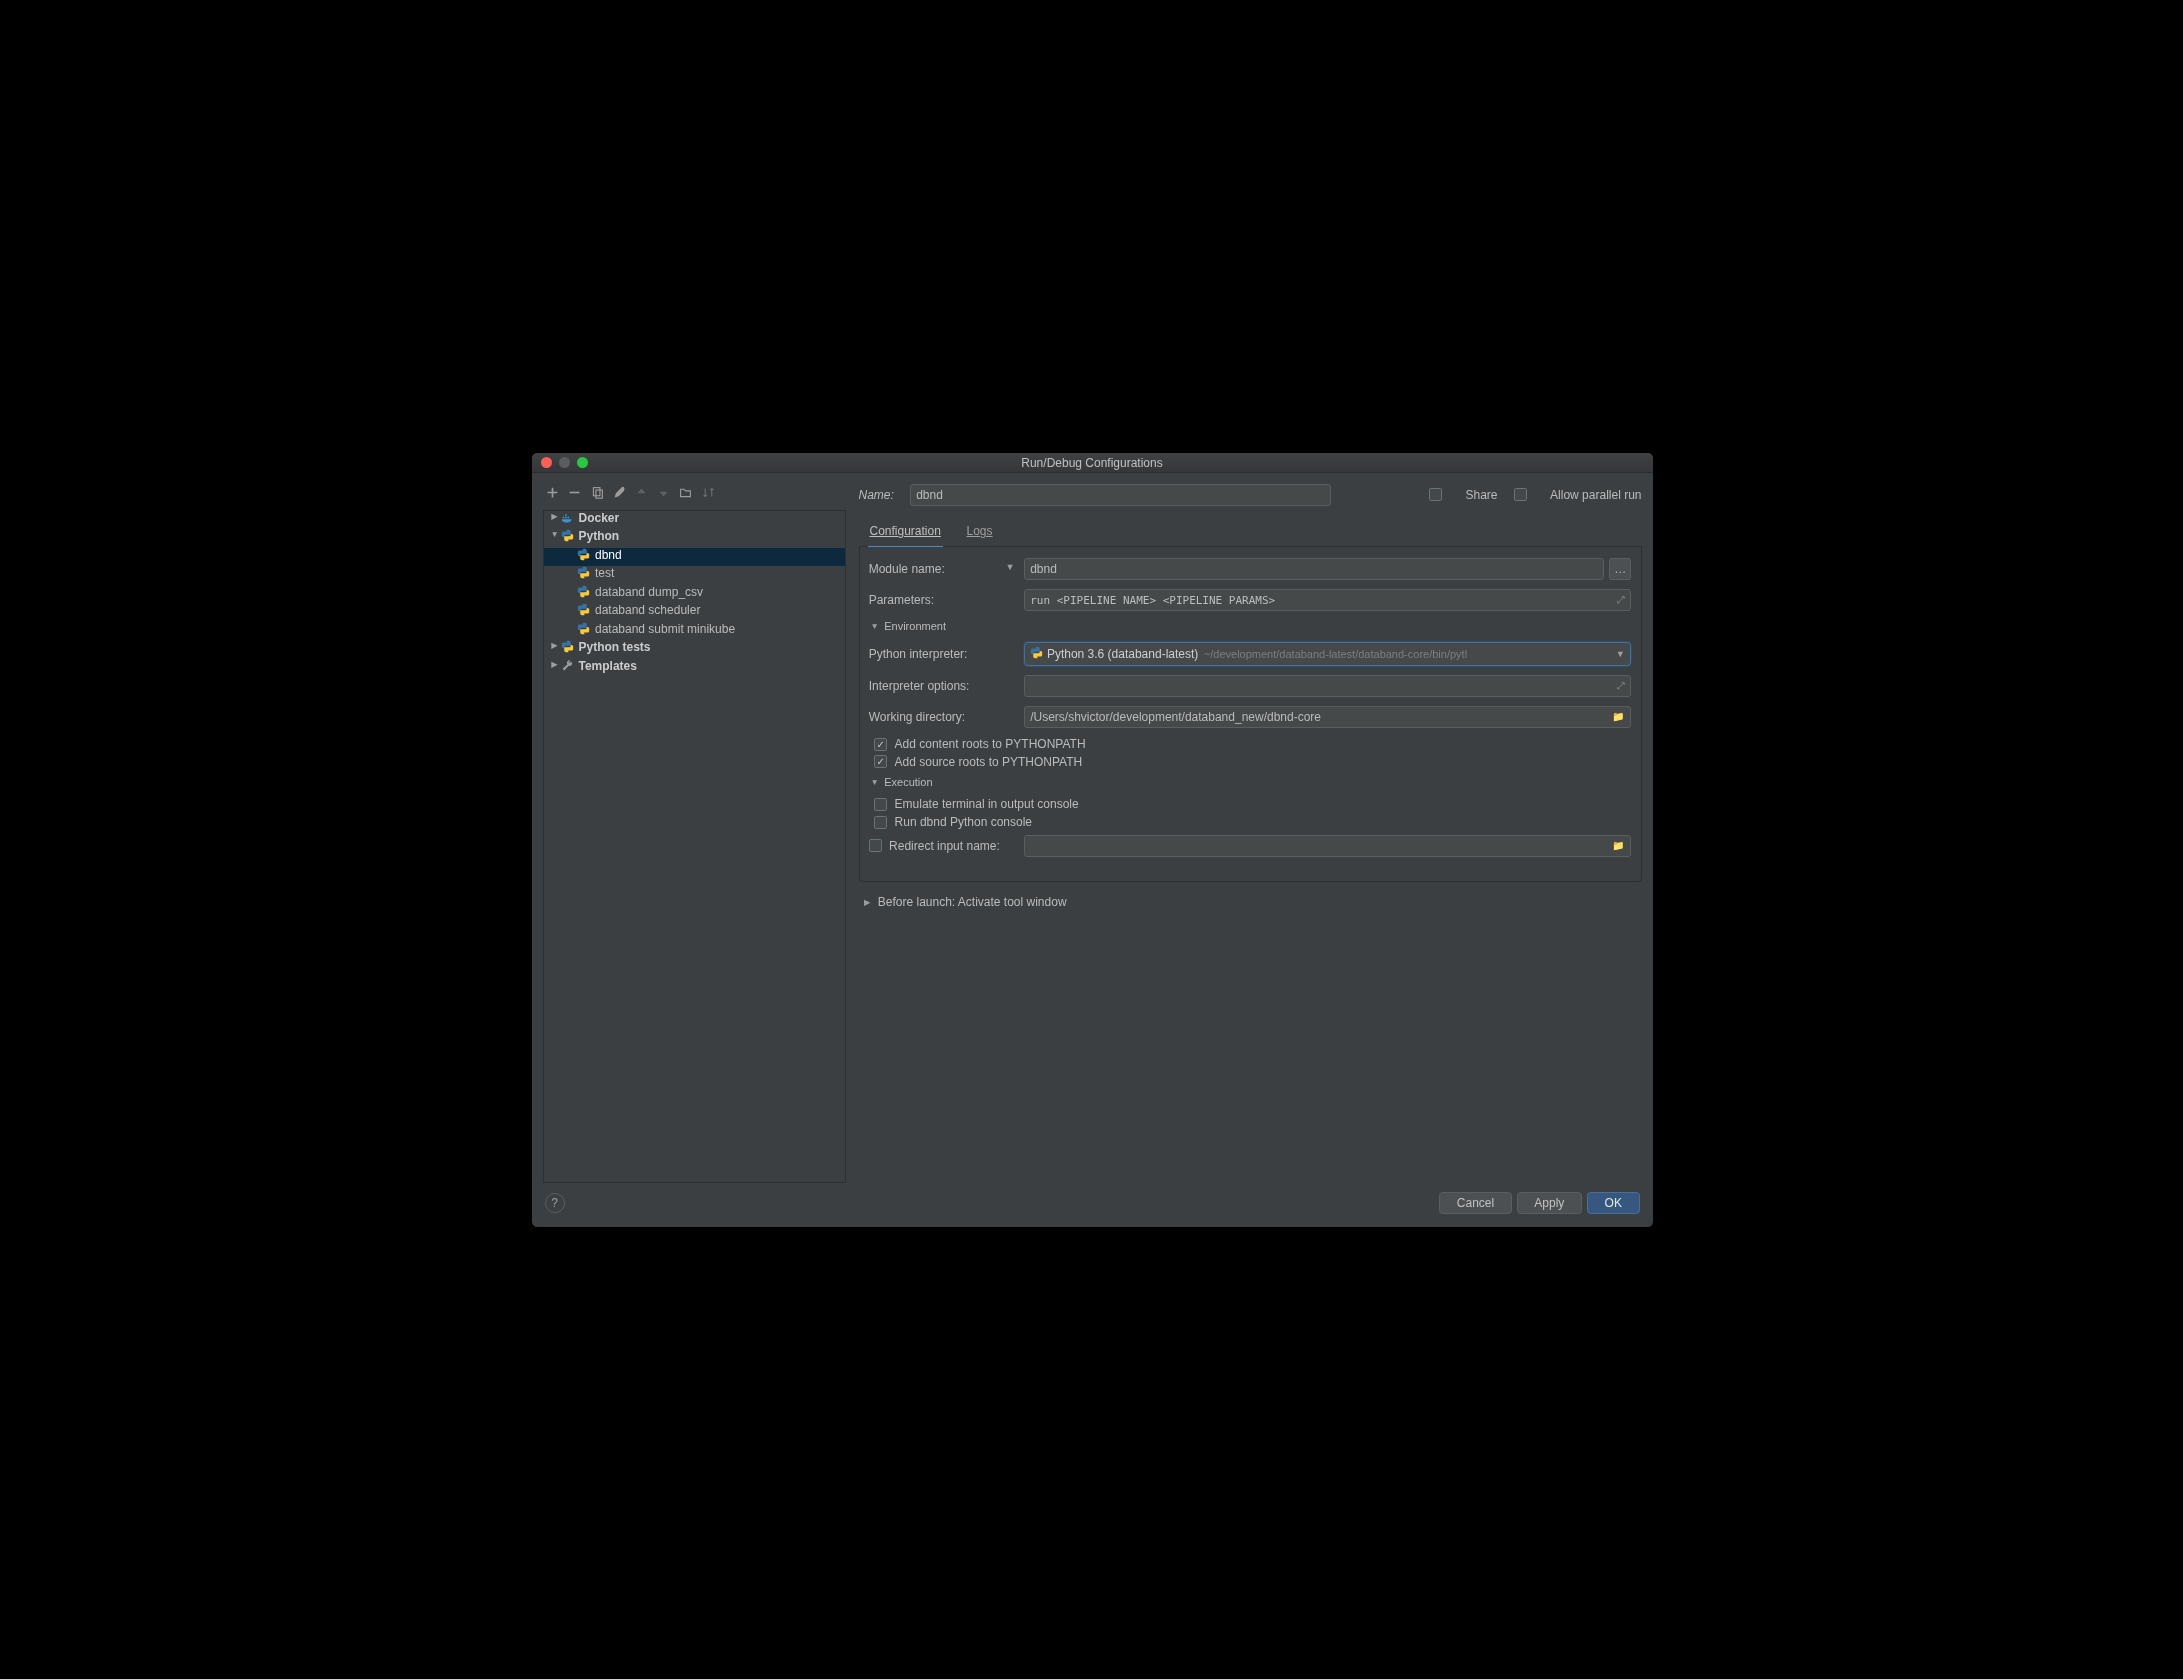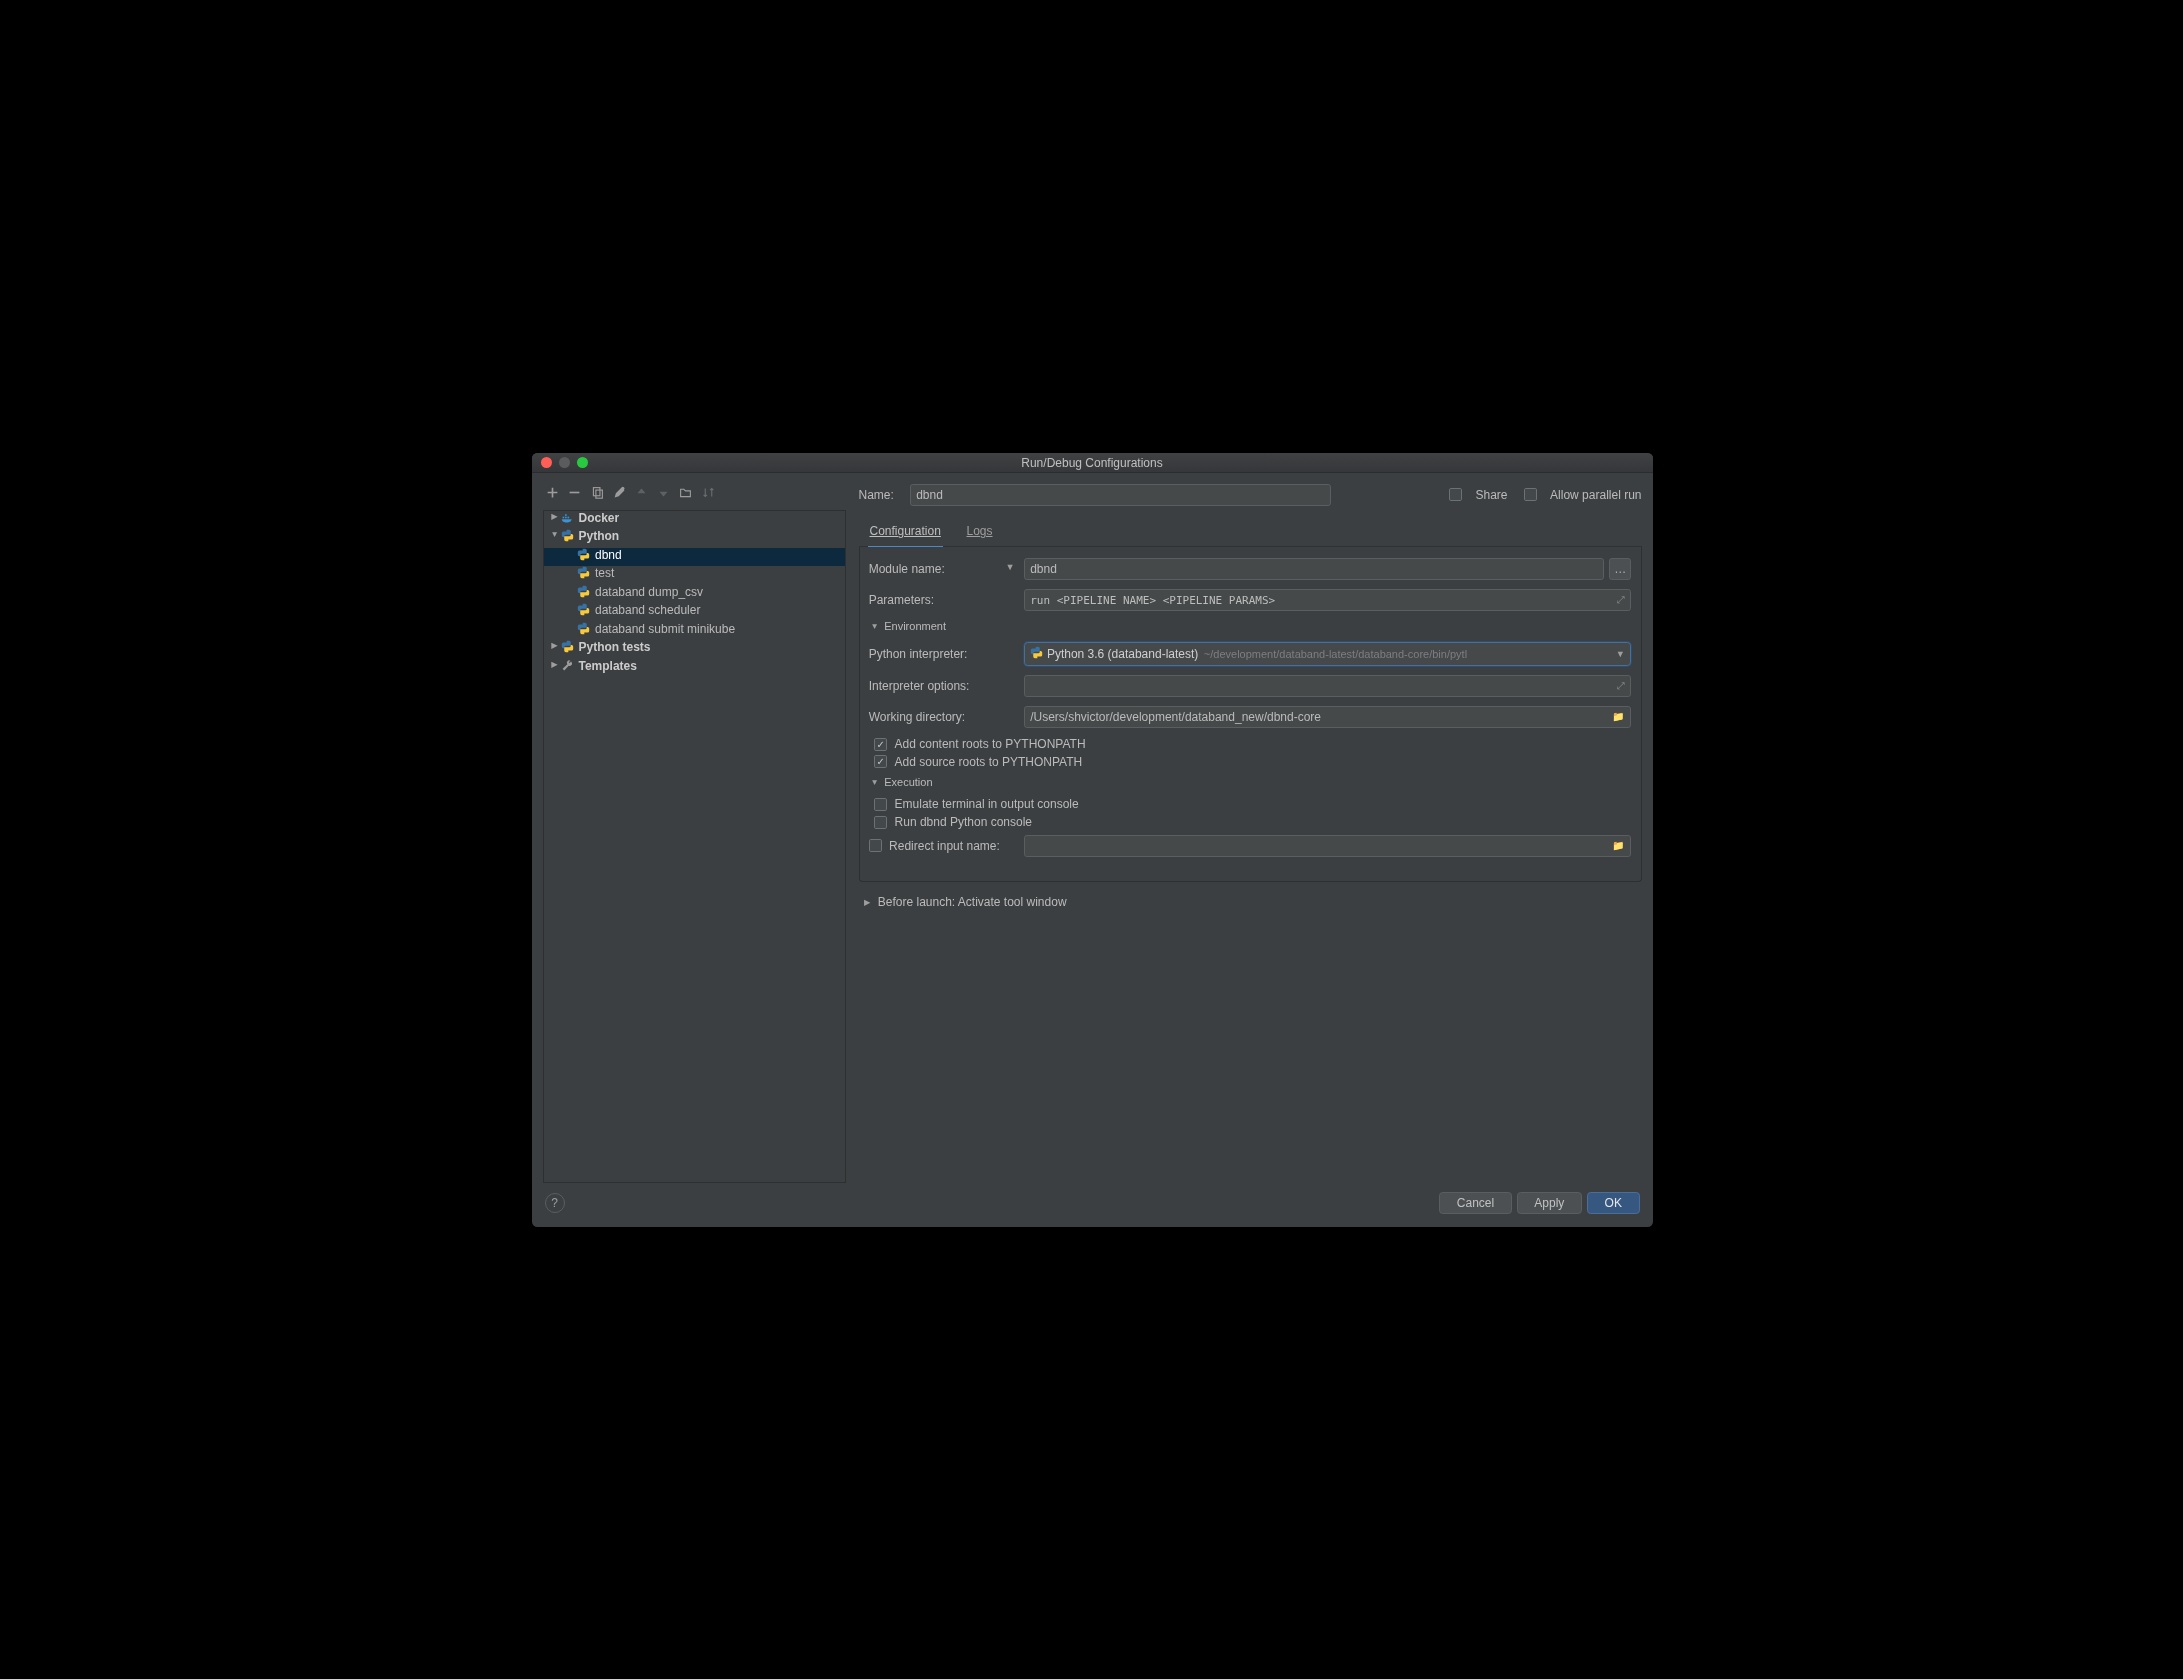--- a/index.html
+++ b/index.html
@@ -94,24 +94,24 @@
 .text-input {
   background: #45494a;
   border: 0.9px solid #5a5e60;
   border-radius: 2.8px;
   color: #bbbbbb;
   height: 22px;
   padding: 0 5.5px;
   font-size: 12px;
 }
 .name-row { margin-top: 1.8px; }
-.name-row .label { width: 42px; }
+.name-row .label { width: 42px; font-style: italic; }
 .name-row .text-input { width: 421px; }
 .right-opts { margin-left: auto; display: flex; gap: 16.6px; align-items: center; }
-.checkbox { display: flex; align-items: center; gap: 13px; cursor: default; justify-content: flex-end; }
+.checkbox { display: flex; align-items: center; gap: 23px; cursor: default; justify-content: flex-end; }
 .checkbox .box { width: 13px; height: 13px; border: 0.9px solid #6e7173; border-radius: 1.8px; background: #43494a; display:flex; align-items:center; justify-content:center; }
 
 .tabs { display: flex; gap: 22px; margin-top: 13px; border-bottom: 0.9px solid #2f3234; padding-left: 9.2px; }
 .tab { padding: 5.5px 1.8px 7.4px; color: #9e9e9e; cursor: default; text-decoration: underline; }
 .tab.active { color: #bfbfbf; border-bottom: 1.8px solid #4a88c7; margin-bottom: -0.9px; }
 
 .panel {
   background: #3c3f41;
   border: 0.9px solid #2d2f31;
   border-top: none;

